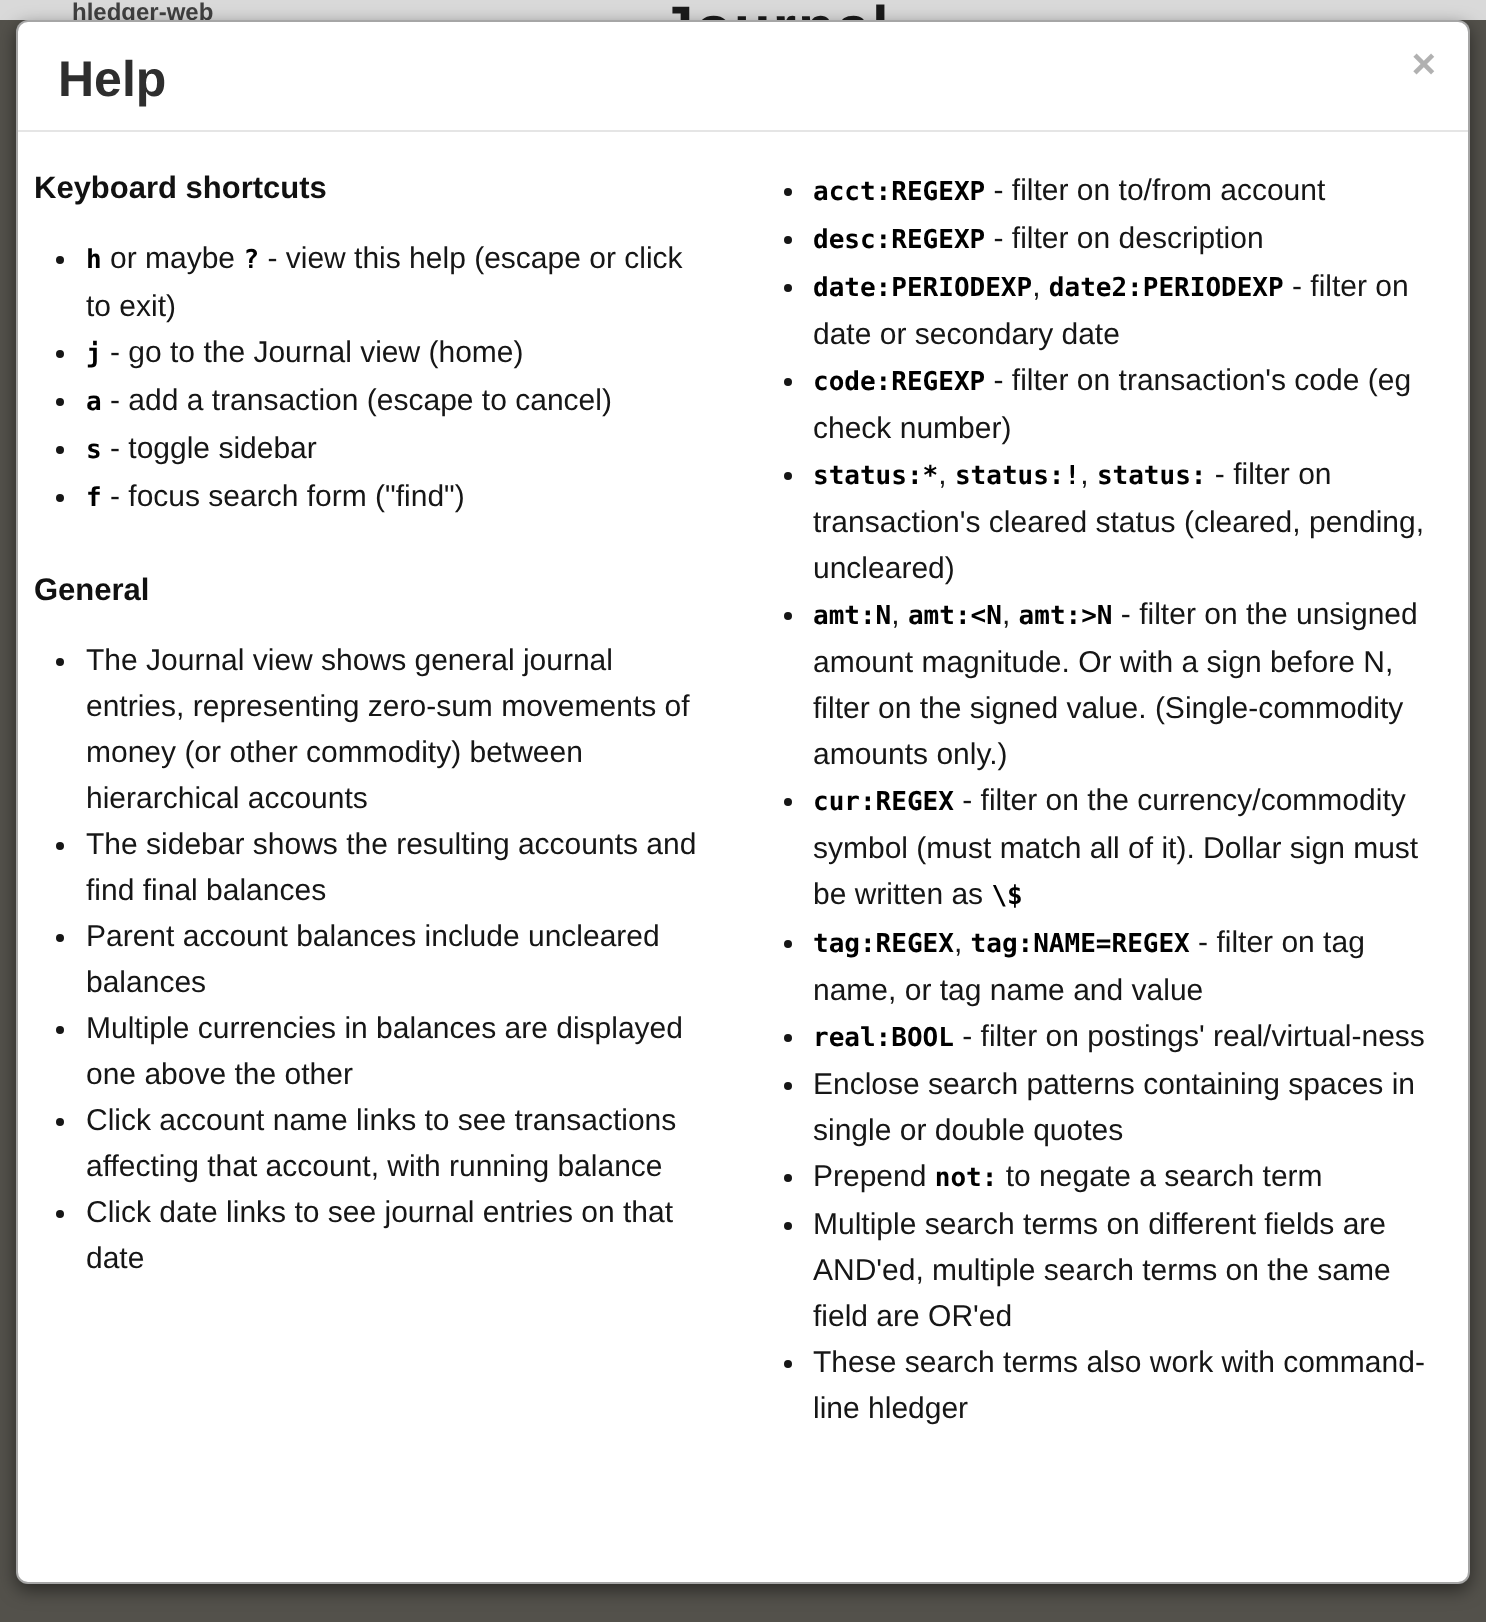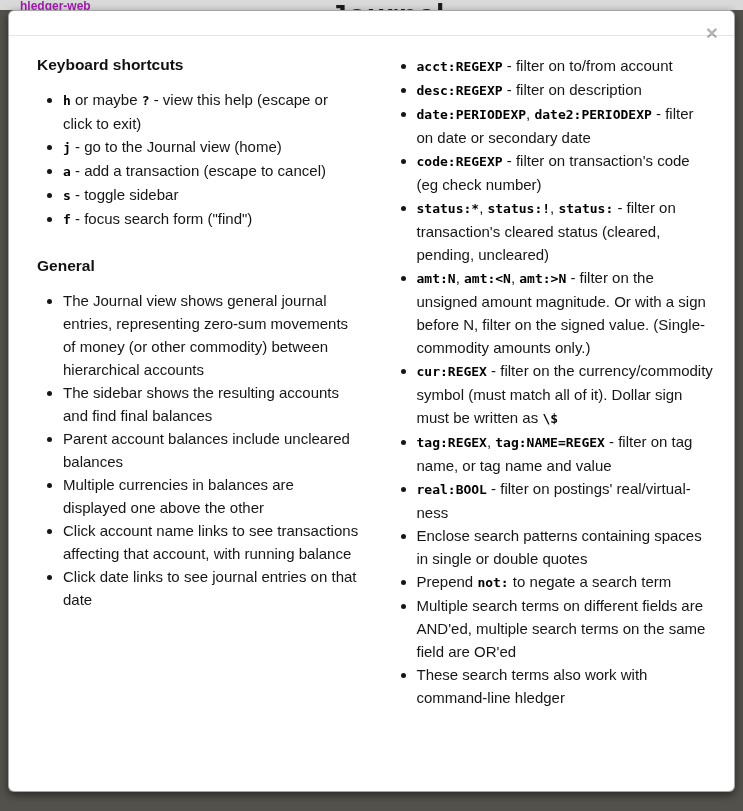--- a/index.html
+++ b/index.html
@@ -10,22 +10,22 @@
     position:relative;
     font-family:"Liberation Sans", sans-serif;
     -webkit-font-smoothing:antialiased;
   }
   
   .page-top{
     position:absolute;top:0;left:0;right:0;height:10px;
     background:#d9d9d9;overflow:hidden;
   }
   .brand-link{
-    position:absolute;left:20px;top:0;
-    font-size:12px;font-weight:700;color:#a21caf;text-decoration:none;
+    position:absolute;left:36px;top:0;
+    font-size:12px;font-weight:700;color:#404040;text-decoration:none;
     line-height:12px;
   }
   .page-heading-frag{
     position:absolute;left:330px;top:0;
     font-size:30px;font-weight:700;color:#1a1a1a;line-height:30px;
     letter-spacing:1px;
   }
   
   .modal{
     position:absolute;left:8px;right:8px;top:10px;bottom:19px;
@@ -51,21 +51,21 @@
   }
   .close-btn{
     position:absolute;top:12px;right:16px;
     background:none;border:none;cursor:pointer;
     font-size:21px;font-weight:700;color:#000;opacity:0.3;
     line-height:20px;padding:0;
     font-family:"Liberation Sans", sans-serif;
   }
   .modal-body{
     flex:1 1 auto;
-    padding:18px 20px 10px 28px;
+    padding:18px 20px 10px 8px;
     display:flex;
     gap:30px;
     overflow:hidden;
   }
   .help-col{flex:1 1 0;min-width:0;}
   .help-col h4{
     margin:2px 0 14px 0;
     font-size:15.5px;
     font-weight:700;
     color:#111;
@@ -92,20 +92,21 @@
 </head>
 <body>
 
 <div class="page-top">
   <a href="#" class="brand-link">hledger-web</a>
   <span class="page-heading-frag">Journal</span>
 </div>
 
 <div class="modal">
   <div class="modal-header">
+    <h2 class="modal-title">Help</h2>
     <button class="close-btn">×</button>
   </div>
   <div class="modal-body">
     <div class="help-col" id="col-left">
         <h4>Keyboard shortcuts</h4>
         <ul>
           <li><code>h</code> or maybe <code>?</code> - view this help (escape or click to exit)</li>
           <li><code>j</code> - go to the Journal view (home)</li>
           <li><code>a</code> - add a transaction (escape to cancel)</li>
           <li><code>s</code> - toggle sidebar</li>

